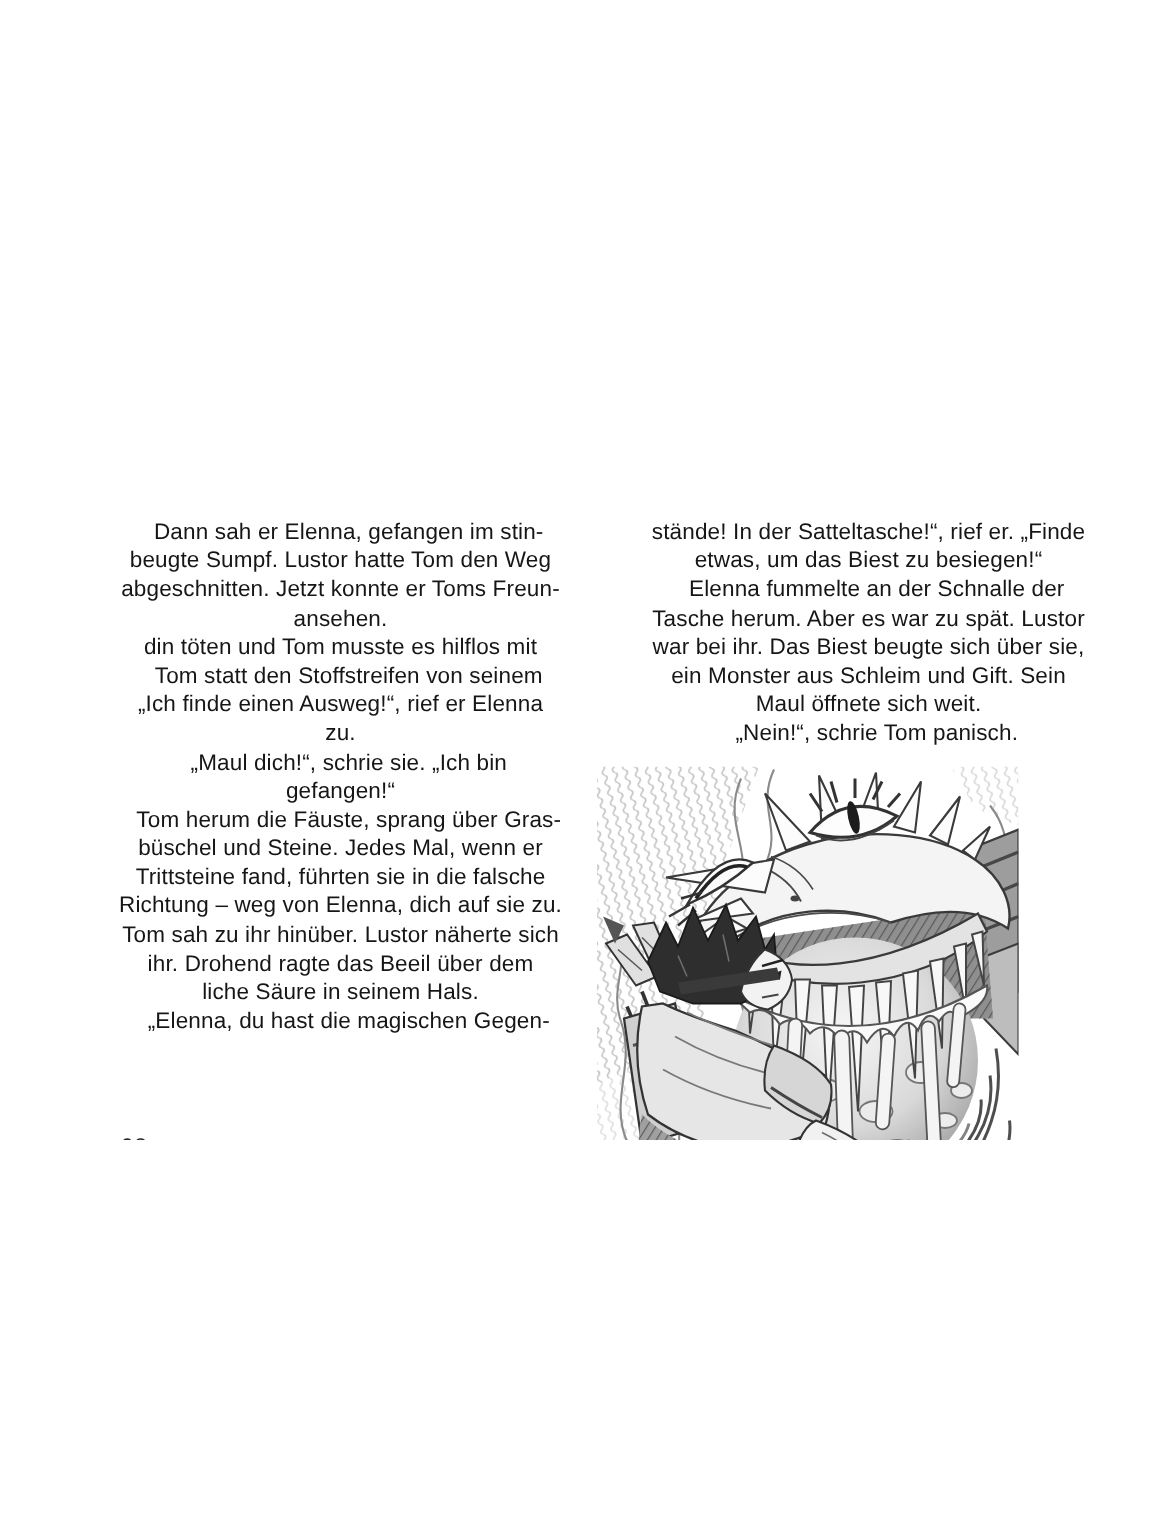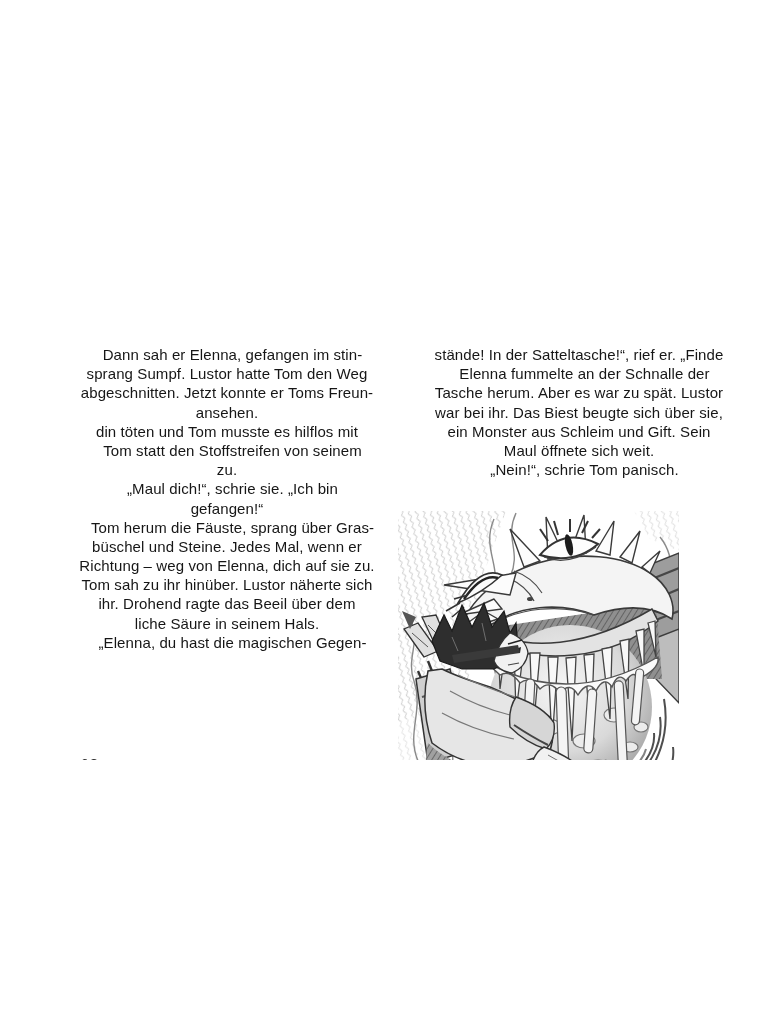--- a/index.html
+++ b/index.html
@@ -48,39 +48,42 @@
   }
   figure.illustration svg { display: block; }
 </style>
 </head>
 <body>
 
 <div class="page">
 
   <div class="column column-left">
       <div class="text-line indent">Dann sah er Elenna, gefangen im stin-</div>
-      <div class="text-line">sprang Sumpf. Lustor hatte Tom den Weg</div>
+      <div class="text-line">beugte Sumpf. Lustor hatte Tom den Weg</div>
       <div class="text-line">abgeschnitten. Jetzt konnte er Toms Freun-</div>
       <div class="text-line">ansehen.</div>
       <div class="text-line">din töten und Tom musste es hilflos mit</div>
       <div class="text-line indent">Tom statt den Stoffstreifen von seinem</div>
+      <div class="text-line">„Ich finde einen Ausweg!“, rief er Elenna</div>
       <div class="text-line">zu.</div>
       <div class="text-line indent">„Maul dich!“, schrie sie. „Ich bin</div>
       <div class="text-line">gefangen!“</div>
       <div class="text-line indent">Tom herum die Fäuste, sprang über Gras-</div>
       <div class="text-line">büschel und Steine. Jedes Mal, wenn er</div>
+      <div class="text-line">Trittsteine fand, führten sie in die falsche</div>
       <div class="text-line">Richtung – weg von Elenna, dich auf sie zu.</div>
       <div class="text-line">Tom sah zu ihr hinüber. Lustor näherte sich</div>
       <div class="text-line">ihr. Drohend ragte das Beeil über dem</div>
       <div class="text-line">liche Säure in seinem Hals.</div>
       <div class="text-line indent">„Elenna, du hast die magischen Gegen-</div>
     </div>
 
   <div class="column column-right">
       <div class="text-line">stände! In der Satteltasche!“, rief er. „Finde</div>
+      <div class="text-line">etwas, um das Biest zu besiegen!“</div>
       <div class="text-line indent">Elenna fummelte an der Schnalle der</div>
       <div class="text-line">Tasche herum. Aber es war zu spät. Lustor</div>
       <div class="text-line">war bei ihr. Das Biest beugte sich über sie,</div>
       <div class="text-line">ein Monster aus Schleim und Gift. Sein</div>
       <div class="text-line">Maul öffnete sich weit.</div>
       <div class="text-line indent">„Nein!“, schrie Tom panisch.</div>
     </div>
 
   <figure class="illustration">
     <svg width="281" height="285" viewBox="0 0 281 285" xmlns="http://www.w3.org/2000/svg">

